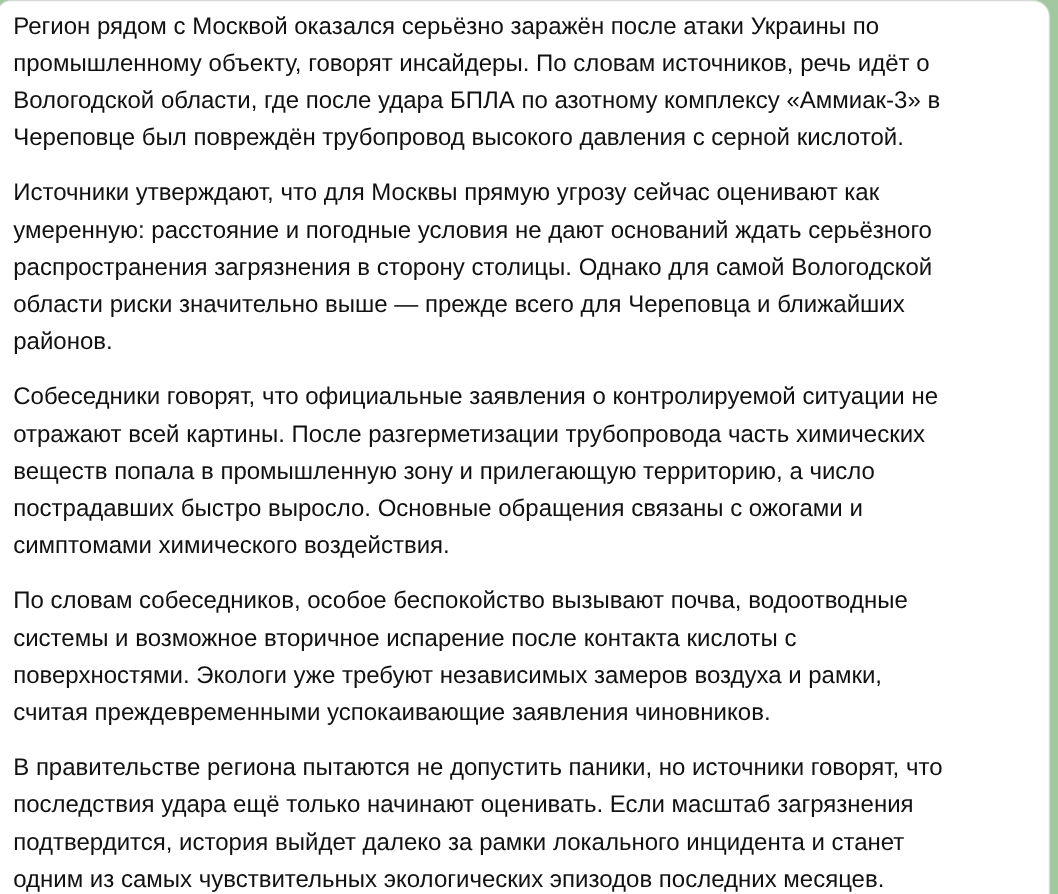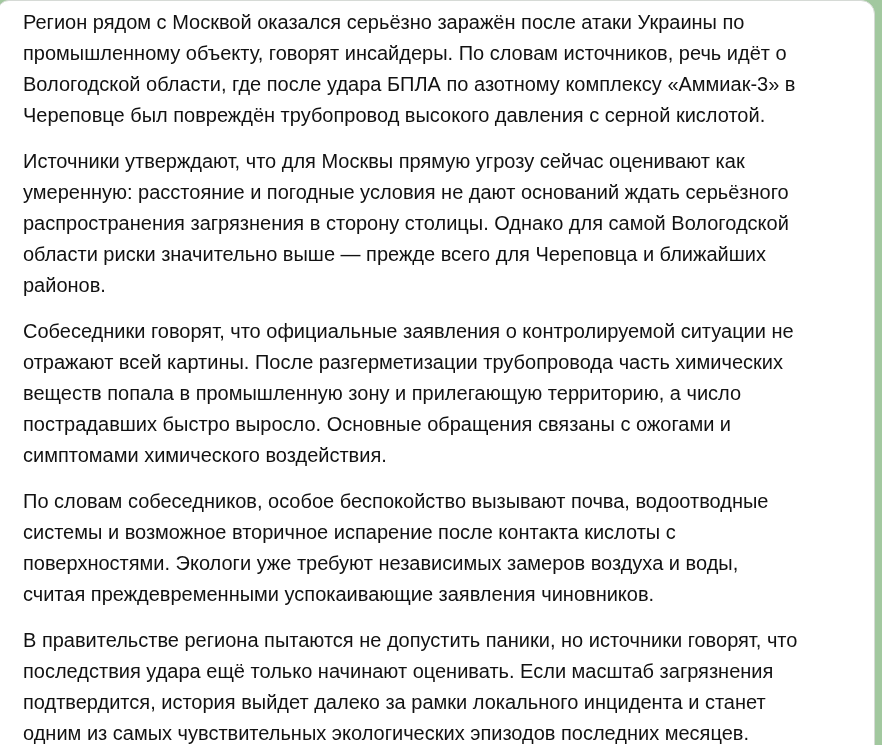--- a/index.html
+++ b/index.html
@@ -19,21 +19,21 @@
     left: -3px;
     right: 7px;
     bottom: -12px;
     background: #ffffff;
     border: 1px solid #d6dad6;
     border-radius: 12px 14px 0 0;
     box-sizing: border-box;
     padding: 6px 10px 0 9px;
   }
   .post-text p {
-    margin: 0 0 15px 16px;
+    margin: 0 0 15px 4px;
     white-space: pre-line;
     font-size: 20px;
     line-height: 31px;
     color: #111111;
     letter-spacing: 0px;
   }
 </style>
 </head>
 <body>
 
@@ -48,20 +48,20 @@
 распространения загрязнения в сторону столицы. Однако для самой Вологодской
 области риски значительно выше — прежде всего для Череповца и ближайших
 районов.</p>
     <p>Собеседники говорят, что официальные заявления о контролируемой ситуации не
 отражают всей картины. После разгерметизации трубопровода часть химических
 веществ попала в промышленную зону и прилегающую территорию, а число
 пострадавших быстро выросло. Основные обращения связаны с ожогами и
 симптомами химического воздействия.</p>
     <p>По словам собеседников, особое беспокойство вызывают почва, водоотводные
 системы и возможное вторичное испарение после контакта кислоты с
-поверхностями. Экологи уже требуют независимых замеров воздуха и воды,
+поверхностями. Экологи уже требуют независимых замеров воздуха и рамки,
 считая преждевременными успокаивающие заявления чиновников.</p>
     <p>В правительстве региона пытаются не допустить паники, но источники говорят, что
 последствия удара ещё только начинают оценивать. Если масштаб загрязнения
 подтвердится, история выйдет далеко за рамки локального инцидента и станет
 одним из самых чувствительных экологических эпизодов последних месяцев.</p>
   </div>
 </div>
 
 </body></html>

